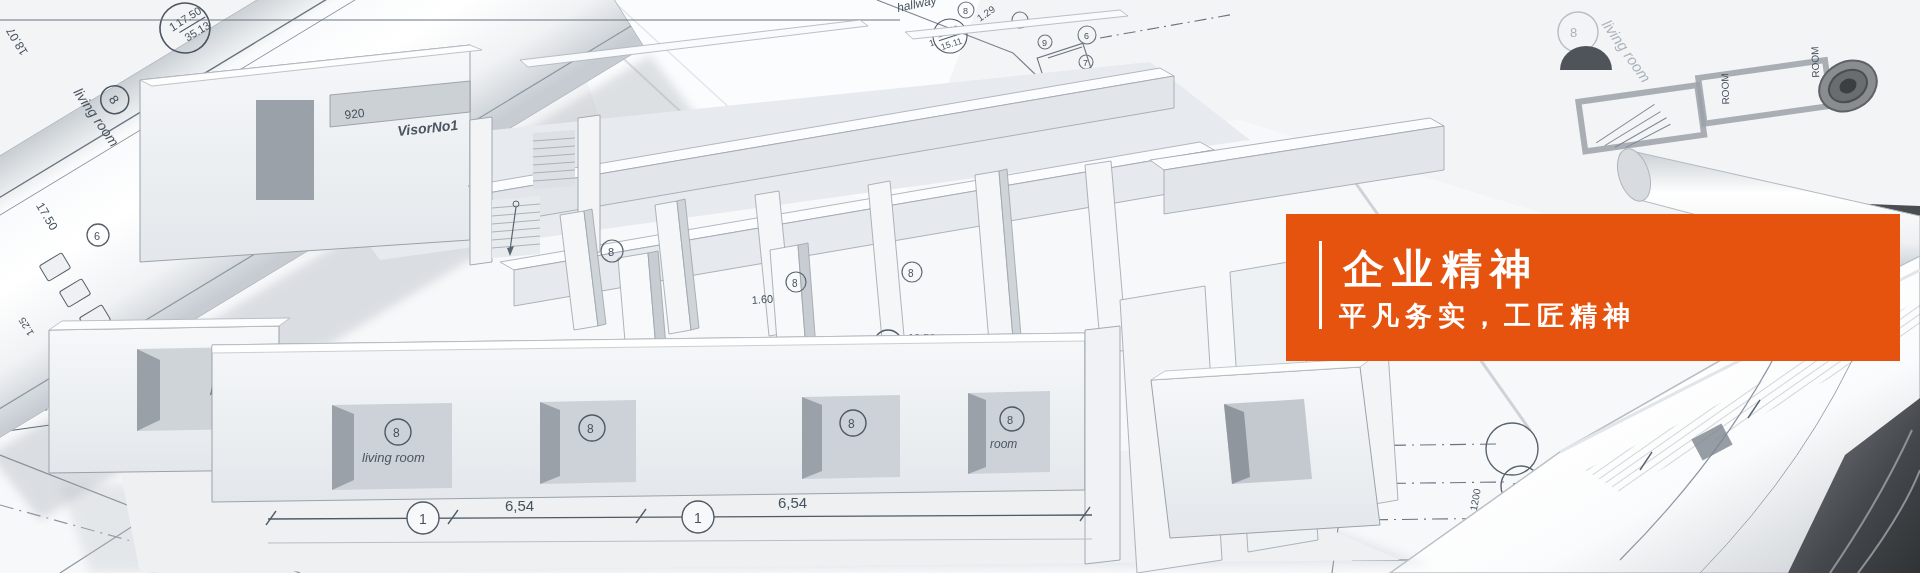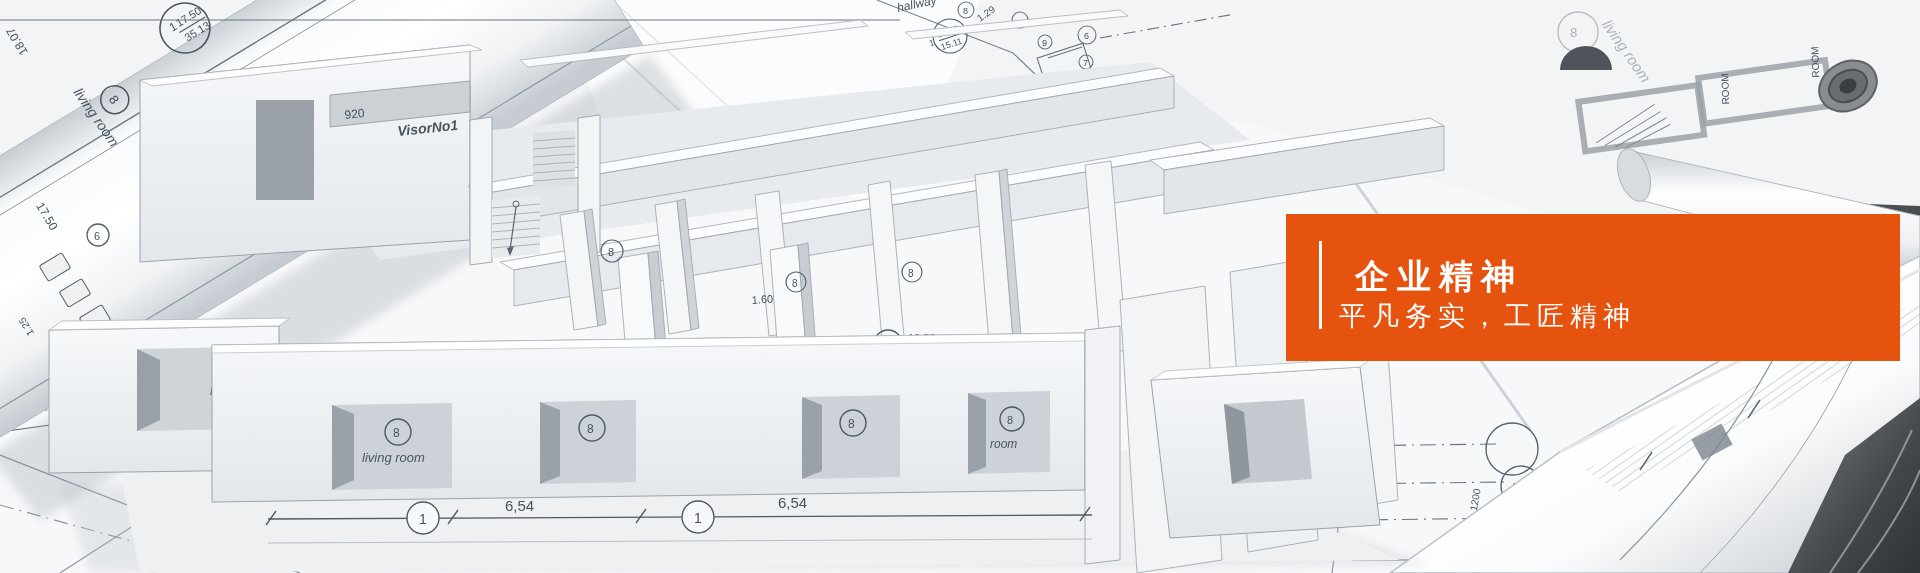--- a/index.html
+++ b/index.html
@@ -7,23 +7,23 @@
           background:linear-gradient(135deg,#eceef1 0%,#f6f7f9 45%,#f1f3f5 100%);
           font-family:"Liberation Sans",sans-serif;}
   .banner svg{position:absolute;left:0;top:0;}
   .t{font-family:"Liberation Sans",sans-serif;fill:#47525e;}
   .ti{font-family:"Liberation Sans",sans-serif;fill:#4a5560;font-style:italic;}
   .faint{fill:#aab3bc;}
   .info-card{position:absolute;left:1286px;top:214px;width:614px;height:147px;
              background:var(--accent-color,#E6530F);}
   .card-divider{position:absolute;left:33px;top:27px;width:3px;height:88px;
                 background:var(--card-text-color,#fff);}
-  .card-title{position:absolute;left:53px;top:24px;margin:16px;font-size:34px;font-weight:bold;
+  .card-title{position:absolute;left:53px;top:24px;margin:4px;font-size:41px;font-weight:bold;
               letter-spacing:8px;color:var(--card-text-color,#fff);white-space:nowrap;}
-  .card-subtitle{position:absolute;left:53px;top:84px;margin:0;font-size:27px;font-weight:400;
+  .card-subtitle{position:absolute;left:53px;top:84px;margin:0;font-size:27px;font-weight:700;
               letter-spacing:6px;color:var(--card-text-color,#fff);white-space:nowrap;}
 </style>
 </head>
 <body>
 
 <div class="banner">
 
 <svg width="1920" height="573" viewBox="0 0 1920 573">
 <defs>
   <linearGradient id="rollTL" gradientUnits="userSpaceOnUse" x1="186" y1="33" x2="314" y2="237">

